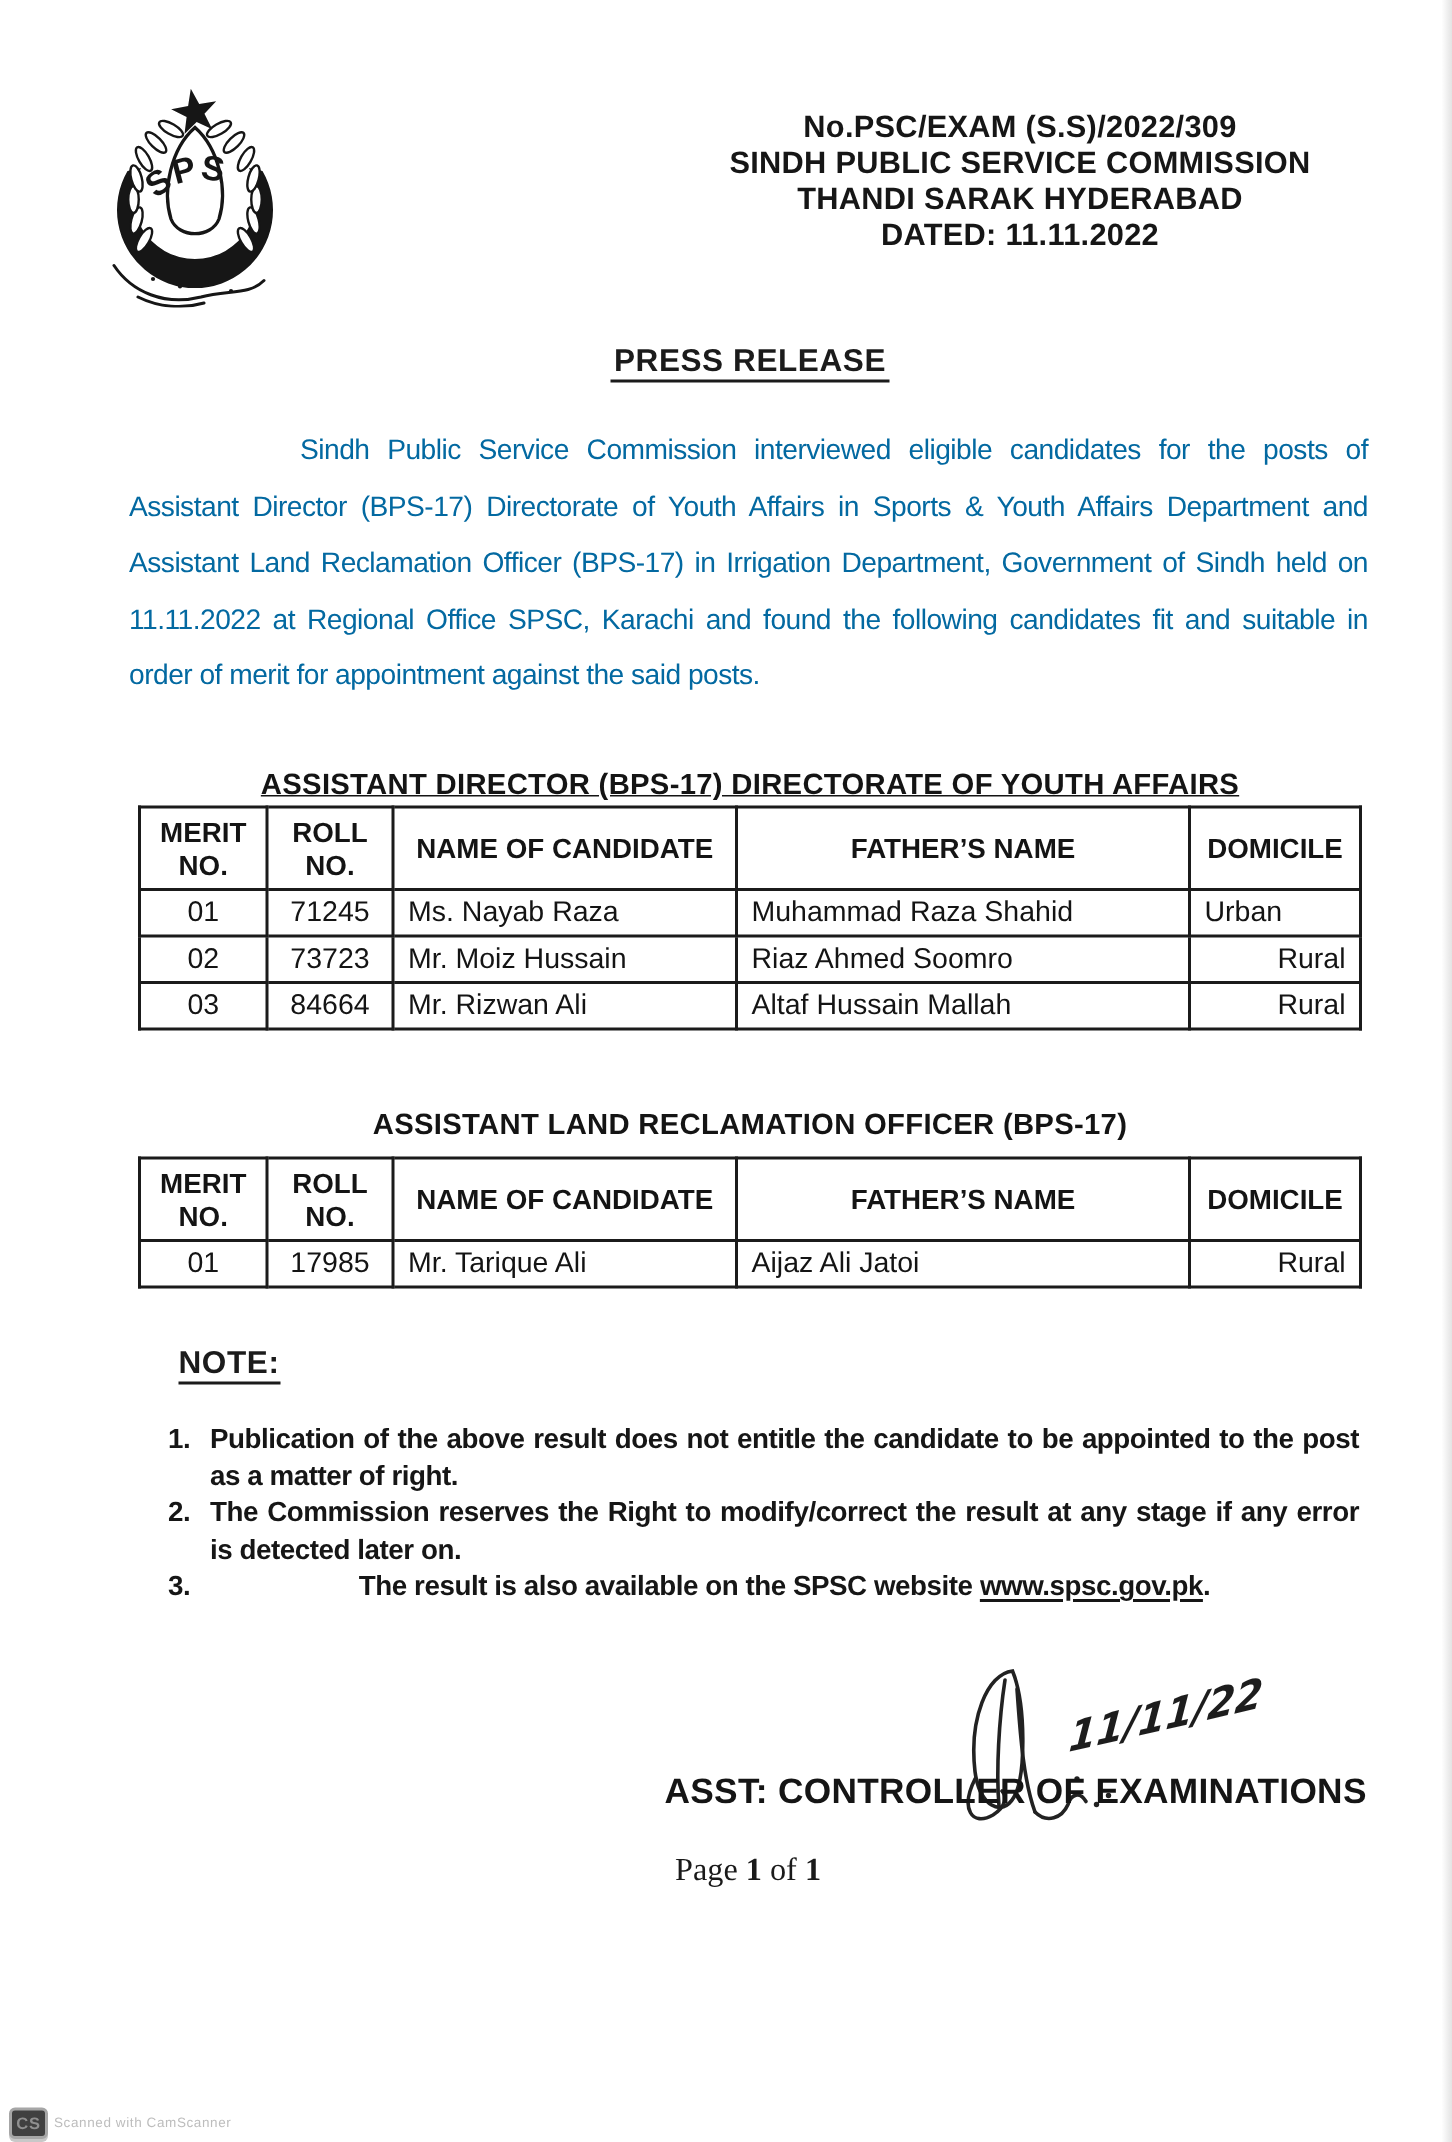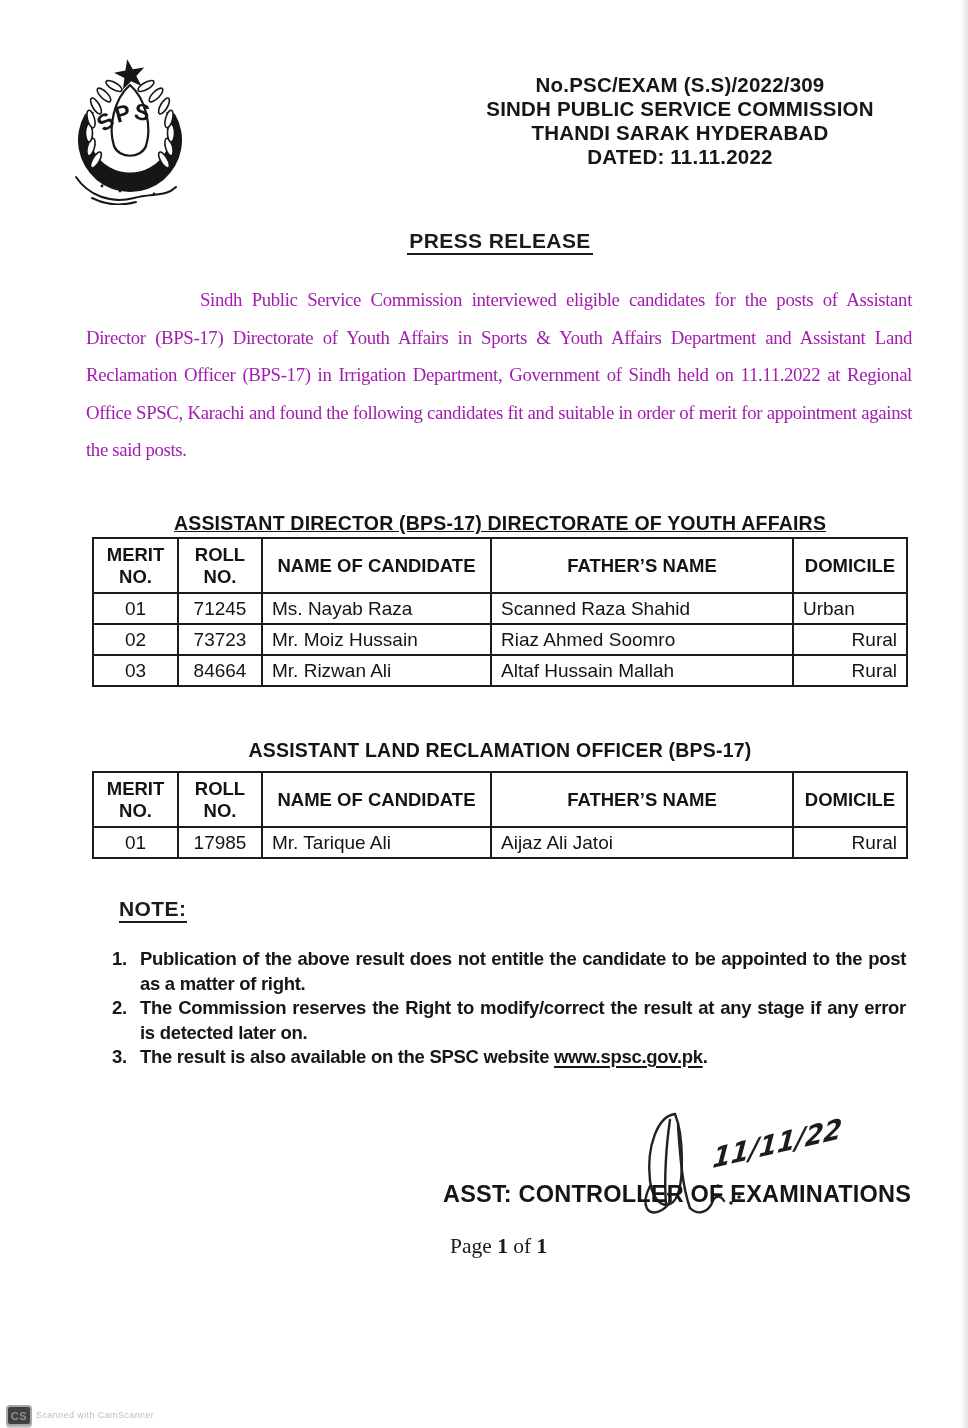--- a/index.html
+++ b/index.html
@@ -20,21 +20,21 @@
   
   .press-release{position:absolute;left:85px;top:229px;width:830px;text-align:center;}
   .press-release span{
     font-weight:bold;font-size:21px;letter-spacing:.4px;
     border-bottom:2.5px solid #1b1b1b;padding:0 2px 1px 2px;
   }
   
   .body-par{
     position:absolute;left:86px;top:281px;width:826px;
     font-size:18.8px;line-height:37.6px;letter-spacing:-0.35px;
-    text-align:justify;text-indent:114px;color:#a21caf;font-family:Liberation Serif, serif;
+    text-align:justify;text-indent:114px;color:#0369a1;
   }
   
   .tbl-title{position:absolute;left:85px;width:830px;text-align:center;
     font-weight:bold;font-size:19.5px;letter-spacing:.2px;color:#141414;}
   #t1-title{top:512px;text-decoration:underline;}
   #t2-title{top:739px;}
   table{position:absolute;left:92px;width:814px;border-collapse:collapse;
     table-layout:fixed;font-size:19px;color:#141414;border-radius:17px;}
   #table-1{top:537px;}
   #table-2{top:771px;}
@@ -45,21 +45,21 @@
   .c-left{text-align:left;margin-top:24px;}
   .c-right{text-align:right;}
   
   .note-h{position:absolute;left:84px;top:897px;font-weight:bold;font-size:21px;}
   .note-h span{border-bottom:2.5px solid #1b1b1b;padding:0 1px 1px 0;letter-spacing:.4px;margin-left:35px;}
   .note-list{position:absolute;left:112px;top:947px;width:794px;
     font-weight:bold;font-size:18.5px;line-height:24.5px;letter-spacing:-0.3px;color:#161616;}
   .note-item{display:flex;}
   .note-item .num{width:28px;flex:none;}
   .note-item .txt{flex:1;text-align:justify;}
-  .note-item:last-child .txt{text-align:left;}
+  .note-item:last-child .txt{text-align:center;}
   .spsc-link{text-decoration:underline;text-decoration-thickness:2px;text-underline-offset:3px;}
   
   .sig{position:absolute;left:600px;top:1106px;width:320px;height:132px;}
   .sig path{fill:none;stroke:#222;stroke-width:2.4;stroke-linecap:round;}
   .sig .dot{fill:#222;stroke:none;}
   .sig text{fill:#1d1d1d;font-family:"DejaVu Sans",sans-serif;font-style:italic;font-weight:bold;}
   .asst-line{position:absolute;left:443px;top:1181px;white-space:nowrap;
     font-weight:bold;font-size:23.5px;letter-spacing:.2px;color:#151515;}
   .page-label{position:absolute;left:450px;top:1234px;
     font-family:"Liberation Serif",serif;font-size:21.5px;color:#1a1a1a;}
@@ -145,21 +145,21 @@
         <th>NAME OF CANDIDATE</th>
         <th>FATHER’S NAME</th>
         <th>DOMICILE</th>
       </tr>
     </thead>
     <tbody>
         <tr>
           <td class="c-center">01</td>
           <td class="c-center">71245</td>
           <td class="c-left">Ms. Nayab Raza</td>
-          <td class="c-left">Scanned Raza Shahid</td>
+          <td class="c-left">Muhammad Raza Shahid</td>
           <td class="c-left">Urban</td>
         </tr>
         <tr>
           <td class="c-center">02</td>
           <td class="c-center">73723</td>
           <td class="c-left">Mr. Moiz Hussain</td>
           <td class="c-left">Riaz Ahmed Soomro</td>
           <td class="c-right">Rural</td>
         </tr>
         <tr>

